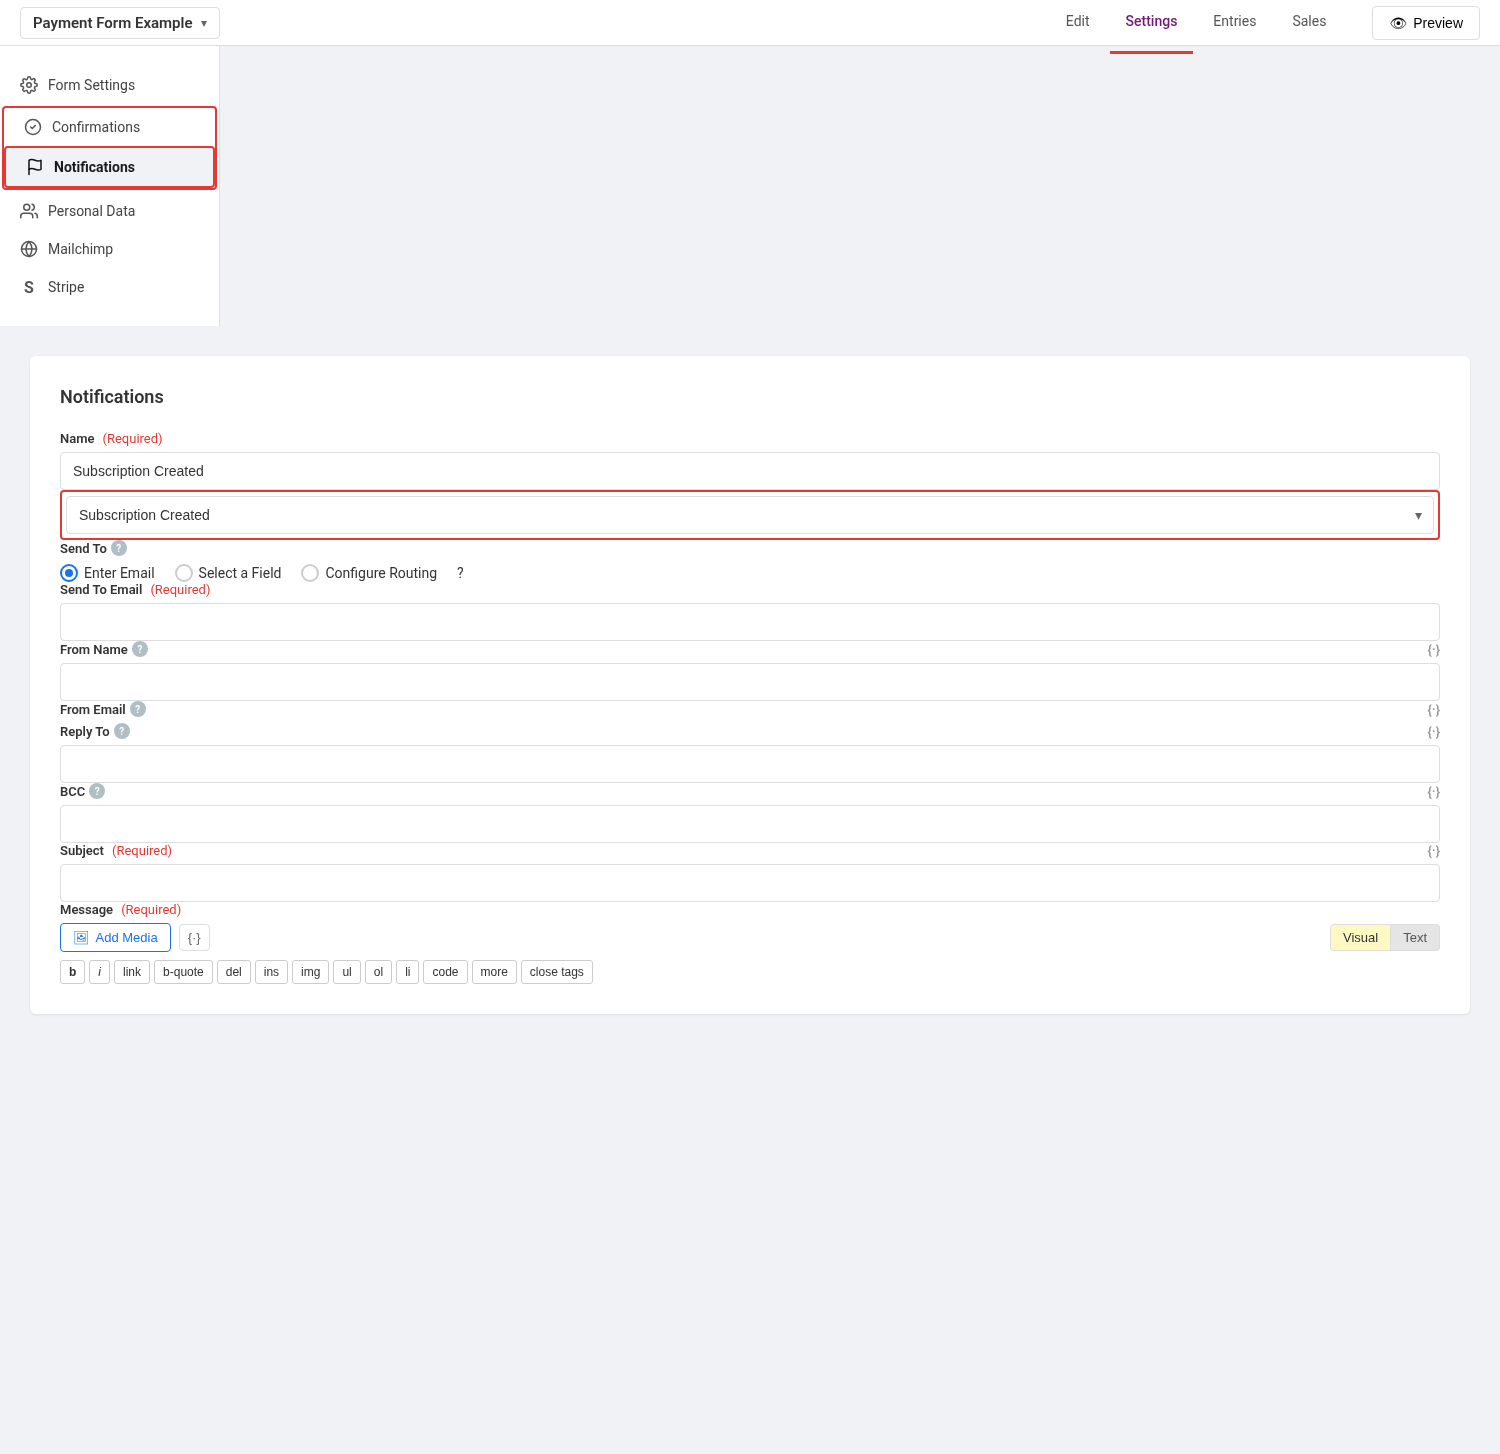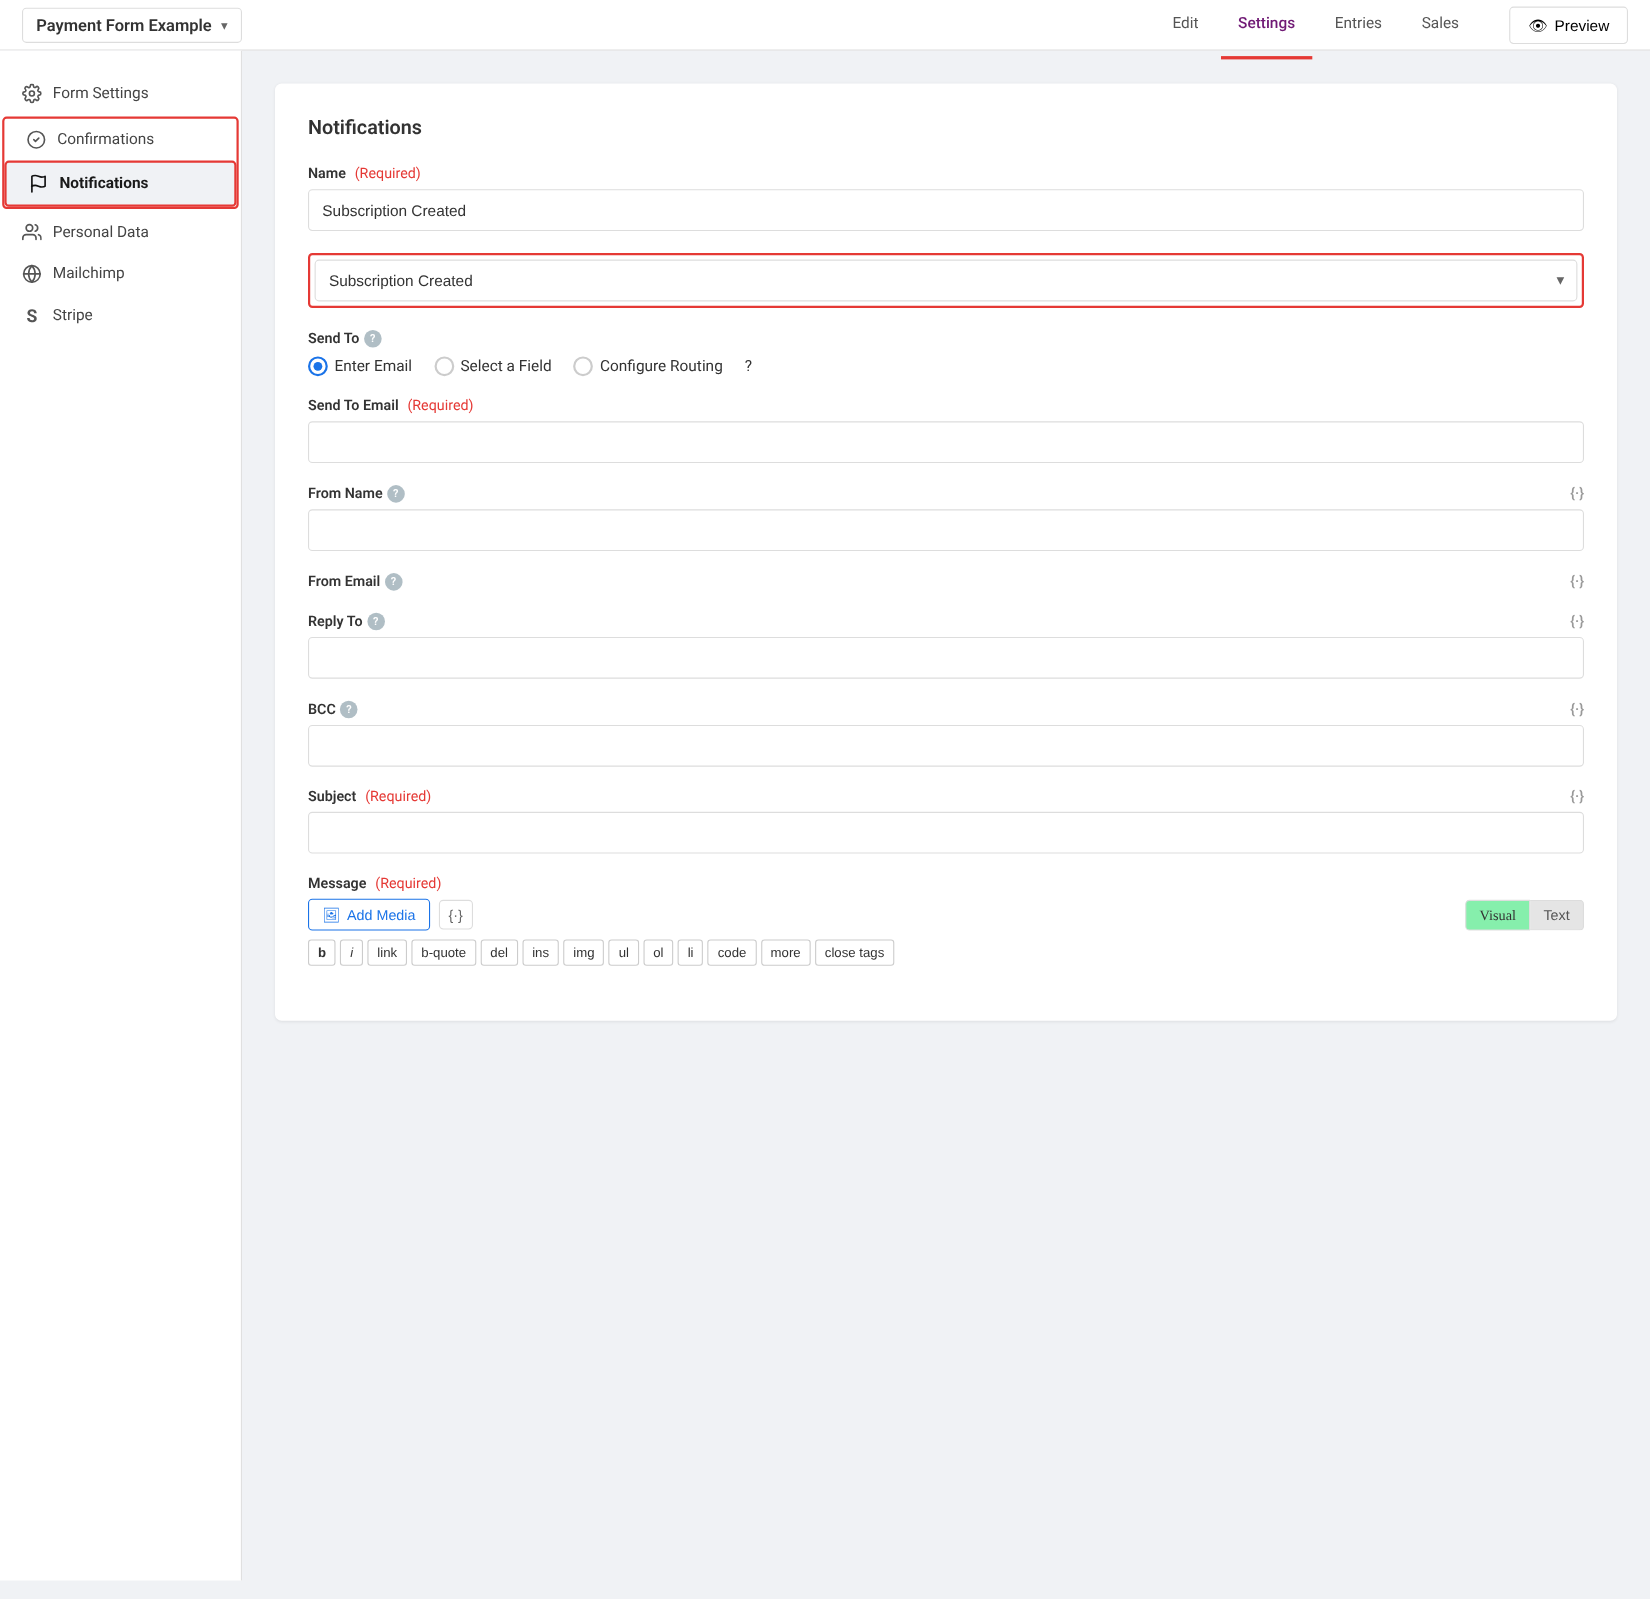--- a/index.html
+++ b/index.html
@@ -25,21 +25,21 @@
       height: 63px; line-height: 45px;
     }
     .nav-tab.active { color: #1a73e8; border-bottom: 3px solid #1a73e8; font-weight: 500; }
     .preview-btn {
       display: flex; align-items: center; gap: 6px;
       border: 1px solid #ddd; border-radius: 4px; padding: 8px 16px;
       cursor: pointer; background: #fff; font-size: 14px; margin-left: auto;
     }
 
     
-    .layout { display: flex; min-height: calc(1454px - 63px); }
+    .layout { display: flex; min-height: calc(1454px - 63px); flex-direction: column; }
 
     
     .sidebar {
       width: 220px; background: #fff; border-right: 1px solid #e0e0e0;
       padding: 20px 0; flex-shrink: 0;
     }
     .sidebar-item {
       display: flex; align-items: center; gap: 10px;
       padding: 10px 20px; cursor: pointer; color: #444; font-size: 14px;
     }
@@ -48,21 +48,21 @@
 
     
     .main { flex: 1; padding: 30px; }
     .section-card {
       background: #fff; border-radius: 6px; padding: 30px;
       box-shadow: 0 1px 3px rgba(0,0,0,0.08);
     }
 
     .section-title { font-size: 18px; font-weight: 600; margin-bottom: 24px; }
 
-    .field-group { margin-bottom: 20px; }
+    .field-group { }
     .field-label {
       font-size: 13px; font-weight: 600; margin-bottom: 6px;
       display: flex; align-items: center; gap: 4px;
     }
     .field-label .required { color: #e53935; font-weight: normal; }
     .field-label .help-icon {
       width: 16px; height: 16px; border-radius: 50%; background: #b0bec5;
       color: #fff; font-size: 10px; display: inline-flex; align-items: center;
       justify-content: center; cursor: pointer; flex-shrink: 0;
     }
@@ -116,21 +116,21 @@
     }
     .merge-btn-small {
       border: 1px solid #ddd; border-radius: 4px; padding: 5px 8px;
       cursor: pointer; background: #fff; color: #666; font-size: 13px;
     }
     .toolbar-right { display: flex; gap: 0; }
     .visual-text-btn {
       border: 1px solid #ddd; padding: 5px 12px; cursor: pointer;
       background: #e5e5e5; font-size: 13px; color: #555;
     }
-    .visual-text-btn.active { background: #86efac; color: #333; font-weight: 500; font-family: Liberation Serif, serif; }
+    .visual-text-btn.active { background: #fef9c3; color: #333; font-weight: 500; }
     .visual-text-btn:first-child { border-radius: 4px 0 0 4px; }
     .visual-text-btn:last-child { border-radius: 0 4px 4px 0; border-left: none; }
 
     
     .format-bar { display: flex; gap: 4px; flex-wrap: wrap; margin-top: 4px; }
     .fmt-btn {
       border: 1px solid #ccc; border-radius: 3px; padding: 4px 8px;
       cursor: pointer; background: #fff; font-size: 12px; color: #333;
     }
 

